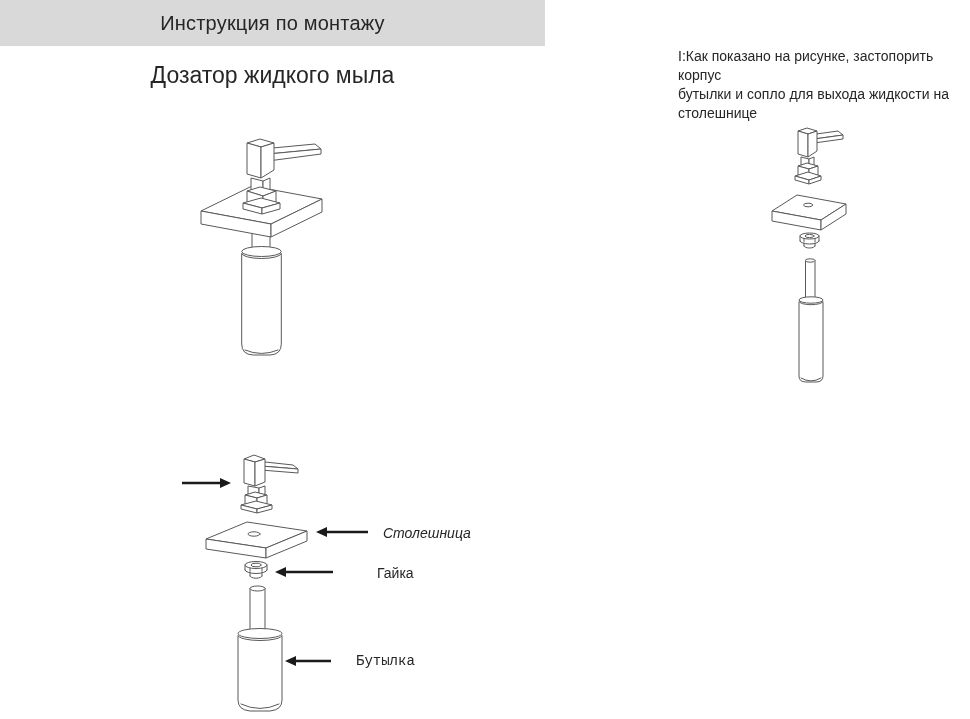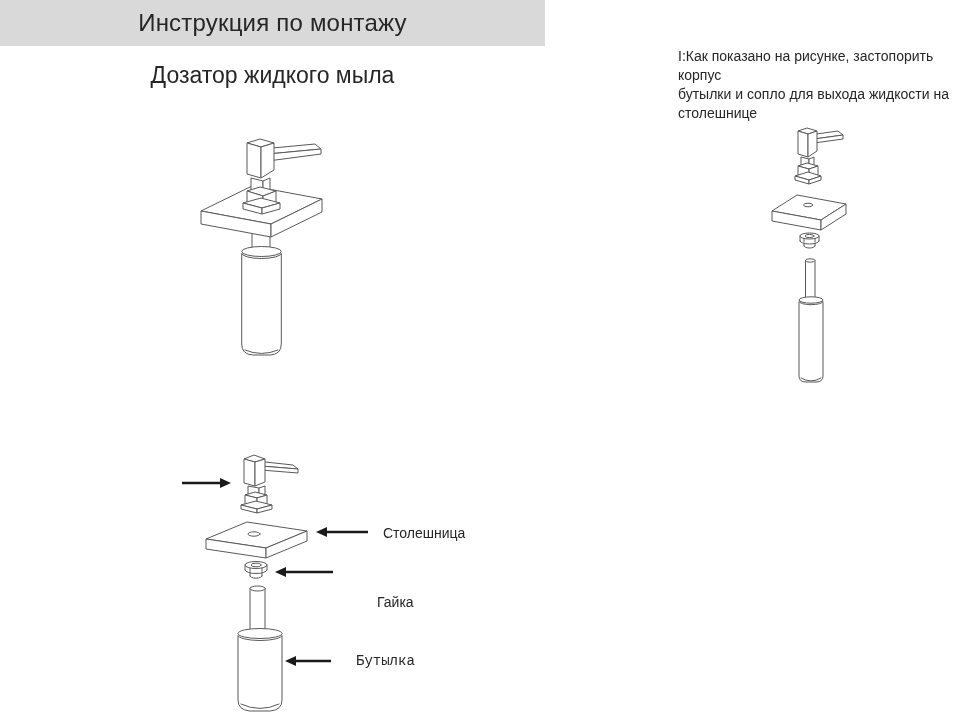--- a/index.html
+++ b/index.html
@@ -5,31 +5,31 @@
   html,body{margin:0;padding:0;background:#fff;}
   .page{
     position:relative;width:970px;height:719px;background:#fff;overflow:hidden;
     font-family:"Liberation Sans","DejaVu Sans",sans-serif;color:var(--text,#262626);
   }
   .header-bar{
     position:absolute;left:0;top:0;width:545px;height:46px;
     background:var(--header-bg,#d9d9d9);
     display:flex;align-items:center;justify-content:center;
   }
-  .header-bar span{font-size:24px;letter-spacing:.2px;}
+  .header-bar span{font-size:20px;letter-spacing:.2px;}
   .subtitle{
     position:absolute;left:0;top:62px;width:545px;text-align:center;font-size:23px;
   }
   .step-text{
     position:absolute;left:678px;top:47px;width:300px;font-size:14px;line-height:19px;
   }
   .lbl{position:absolute;font-size:14px;line-height:17px;white-space:nowrap;}
   .lbl-nozzle{left:38px;top:476px;width:140px;text-align:center;}
-  .lbl-countertop{left:383px;top:525px;}
-  .lbl-nut{left:377px;top:594px;}
+  .lbl-countertop{left:383px;top:525px;font-style:italic;}
+  .lbl-nut{left:377px;top:565px;}
   .lbl-bottle{left:356px;top:653px;font-family:Liberation Mono, monospace;}
   svg.art{position:absolute;left:0;top:0;}
   .s{fill:#ffffff;stroke:var(--line,#595959);stroke-width:1;stroke-linejoin:round;}
   .o{fill:none;stroke:var(--line,#595959);stroke-width:1;stroke-linecap:round;}
   .al{stroke:var(--arrow,#1a1a1a);stroke-width:2.4;fill:none;}
   .ah{fill:var(--arrow,#1a1a1a);stroke:none;}
 </style>
 </head>
 <body>
 

